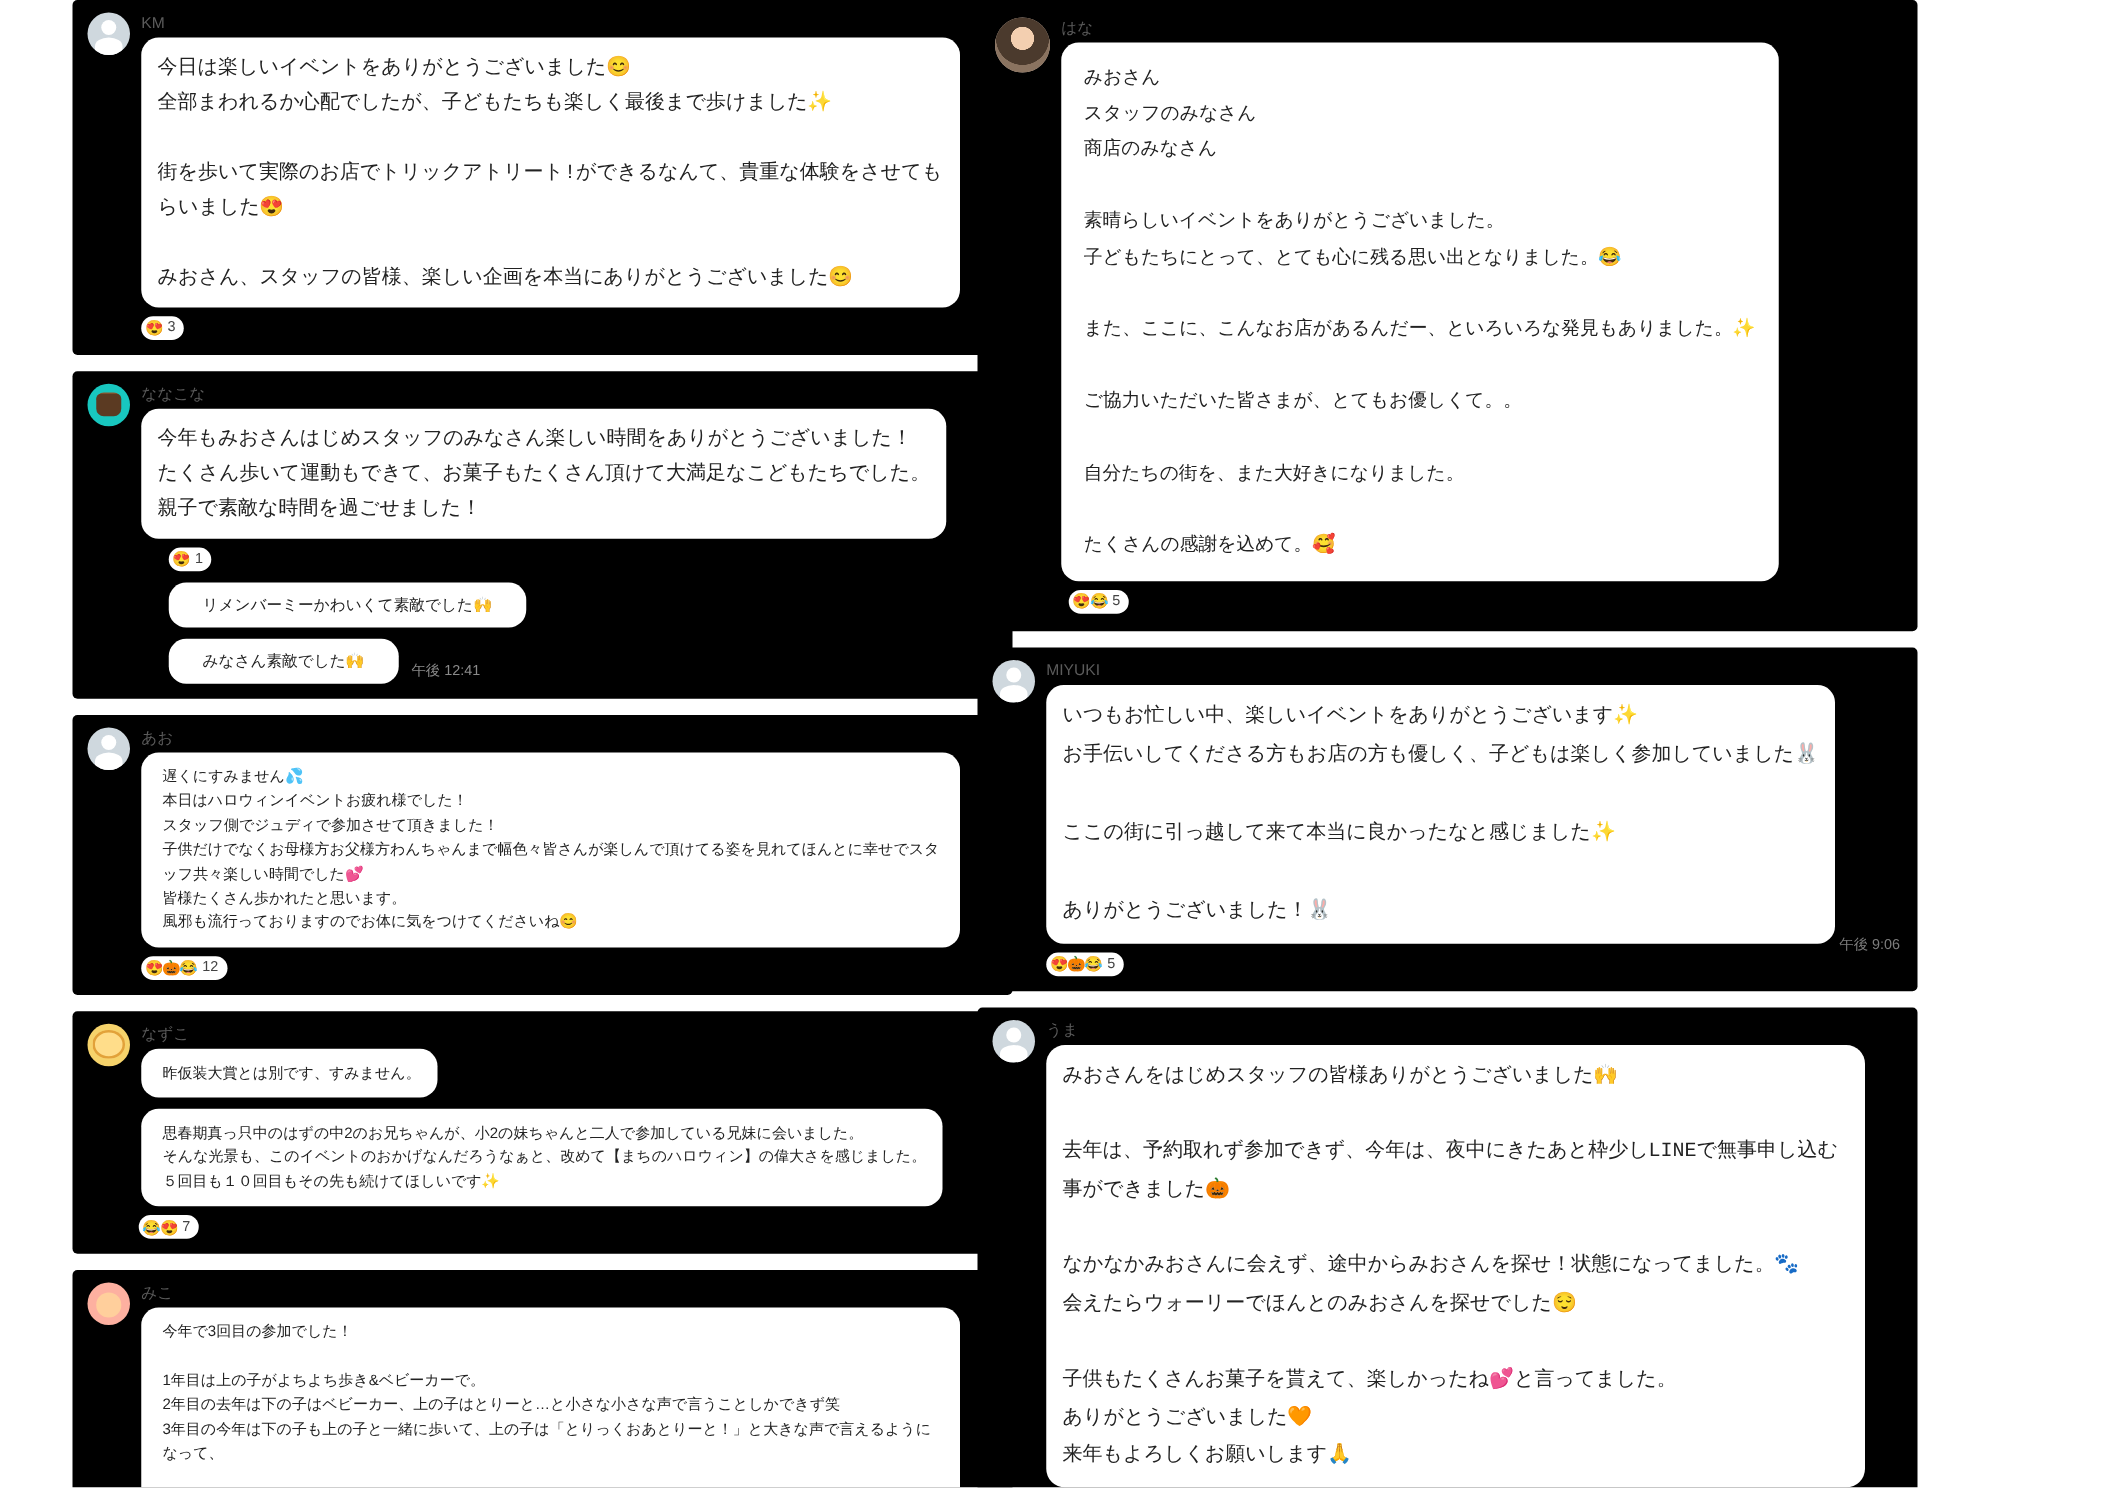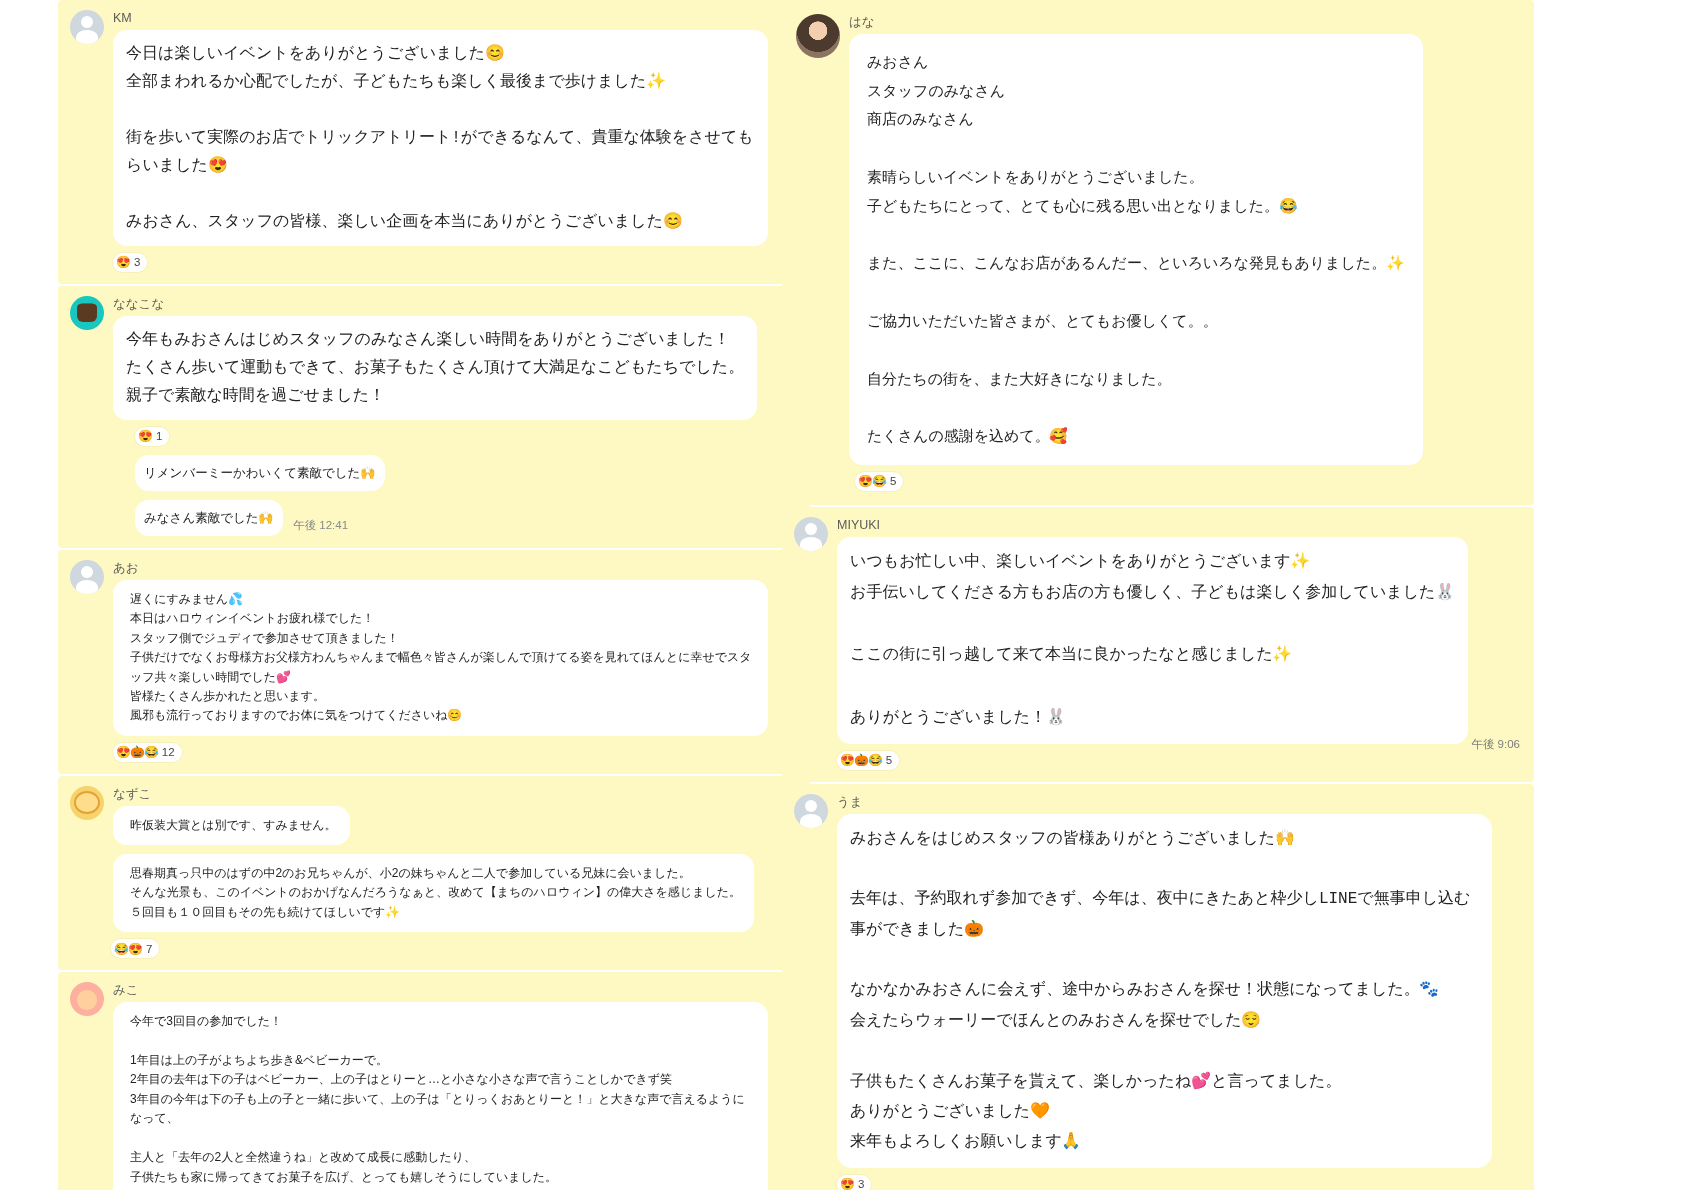--- a/index.html
+++ b/index.html
@@ -17,24 +17,24 @@
   }
   .column {
     position: absolute;
     top: 0;
     width: 752px;
   }
   .col-left { left: 58px; }
   .col-right { left: 782px; }
 
   .panel {
-    background: #fef9c3;
+    background: #000000;
     border-radius: 4px;
     padding: 10px 12px 12px 12px;
-    margin-bottom: 2px;
+    margin-bottom: 13px;
     position: relative;
   }
 
   .msg-row {
     display: flex;
     align-items: flex-start;
   }
   .avatar {
     width: 34px;
     height: 34px;
@@ -138,21 +138,21 @@
   .bubble.md {
     font-size: 16px;
     line-height: 1.75;
     font-family: Liberation Mono, monospace;
   }
   .bubble.sm {
     font-size: 12px;
     line-height: 1.62;
     padding-left: 17px;
   }
-  .bubble.tiny { font-size: 12.5px; padding: 8px 9px; }
+  .bubble.tiny { font-size: 12.5px; padding: 8px 27px; }
 
   .content-col { display: flex; flex-direction: column; align-items: flex-start; min-width: 0; }
 
   .reactions {
     display: inline-flex;
     align-items: center;
     background: #ffffff;
     border-radius: 12px;
     padding: 1px 7px 1px 3px;
     margin-top: 7px;

